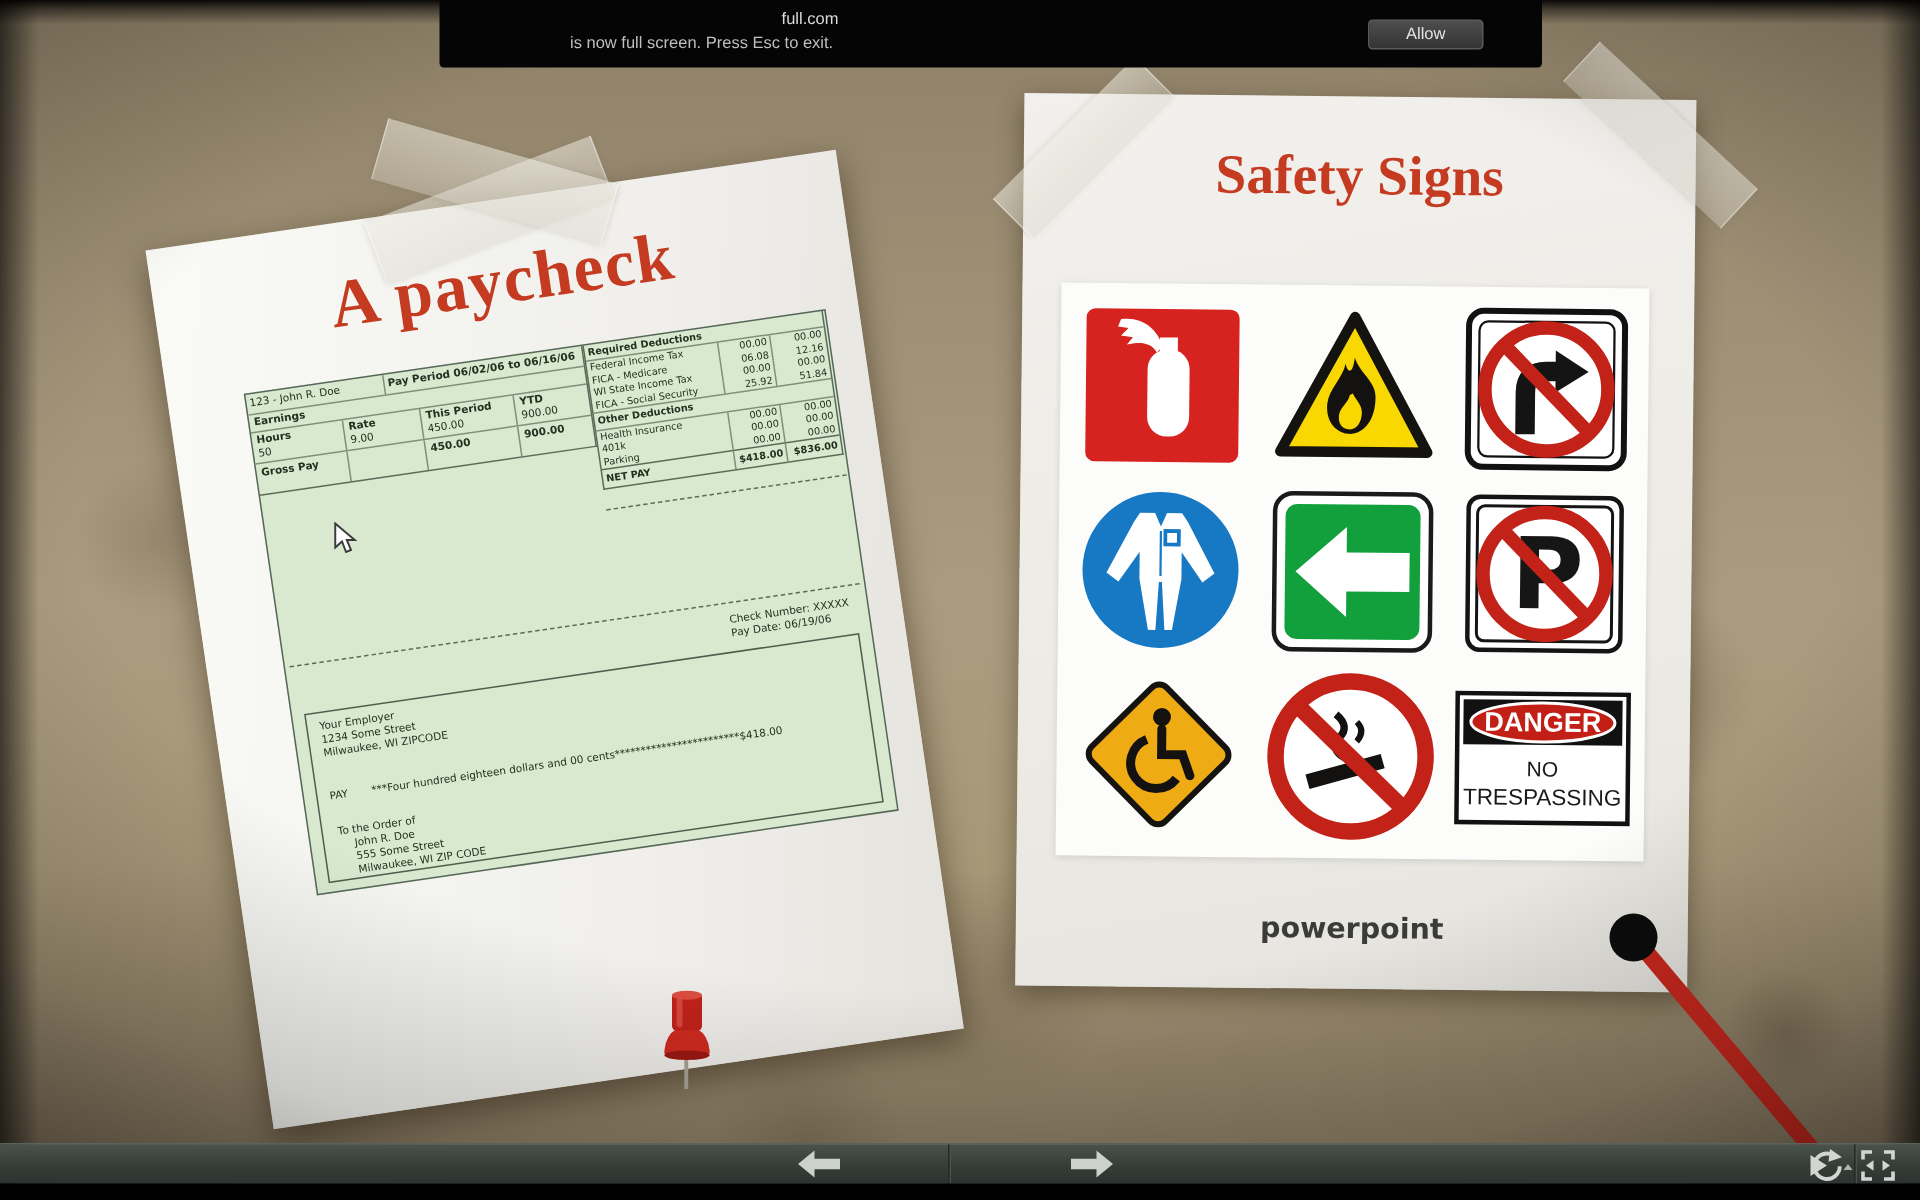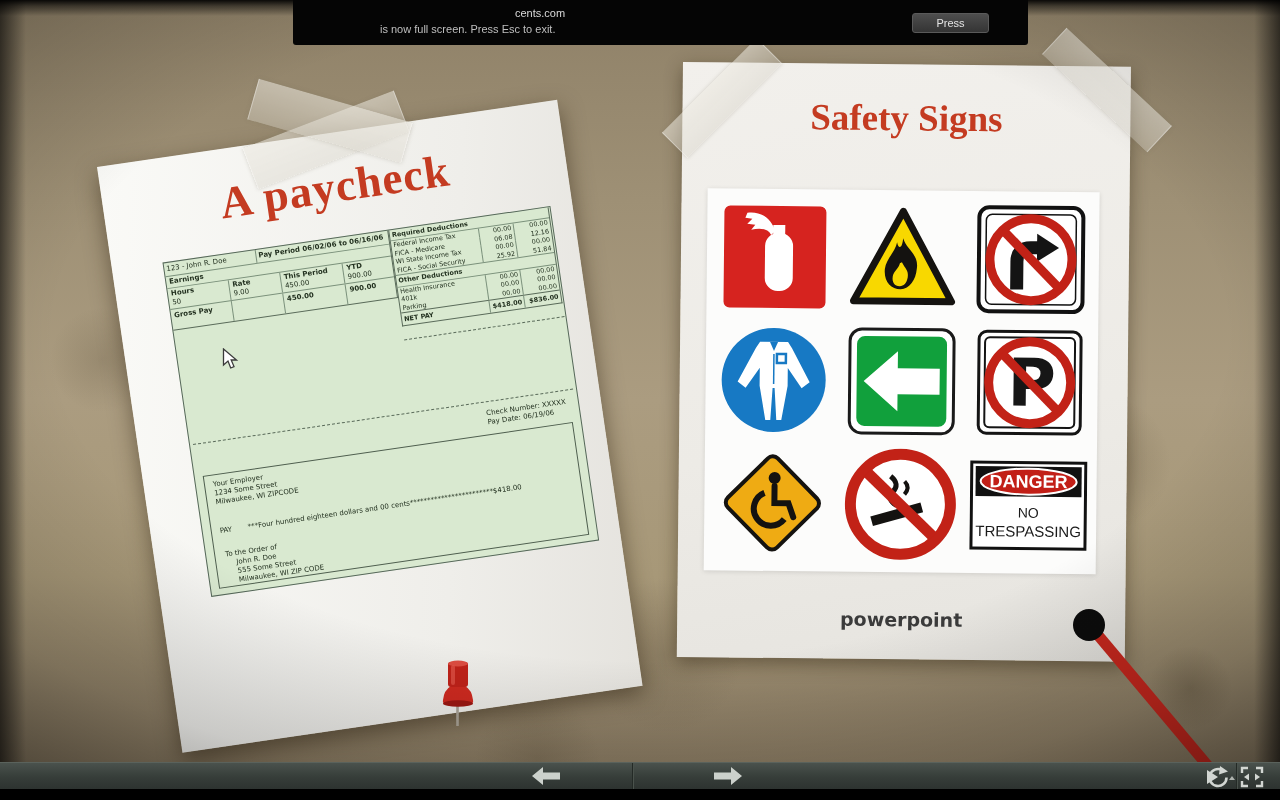--- a/index.html
+++ b/index.html
@@ -331,23 +331,23 @@
 
 <div class="cursor">
   <svg width="18" height="24" viewBox="0 0 18 24">
     <path d="M1.5,1 L1.5,17 L6,13 L8.7,20 L12,18.6 L9.2,12 L14.5,12 Z" fill="#fff" stroke="#3a3a3a" stroke-width="1.3"></path>
   </svg>
 </div>
 
 <div class="vignette"></div>
 
 <div class="notif">
-  <div class="notif-site">cents.com</div>
+  <div class="notif-site">full.com</div>
   <div class="notif-msg">is now full screen. Press Esc to exit.</div>
-  <div class="allow-btn">Press</div>
+  <div class="allow-btn">Allow</div>
 </div>
 
 <div class="toolbar">
   <div class="tb-divider" style="left:632px"></div>
   <div class="tb-divider" style="left:1236px"></div>
   <div class="nav-btn" style="left:530px">
     <svg width="32" height="22" viewBox="0 0 32 22">
       <polygon points="13,2 13,7.5 30,7.5 30,14.5 13,14.5 13,20 2,11" fill="#ccd1cc"></polygon>
     </svg>
   </div>

